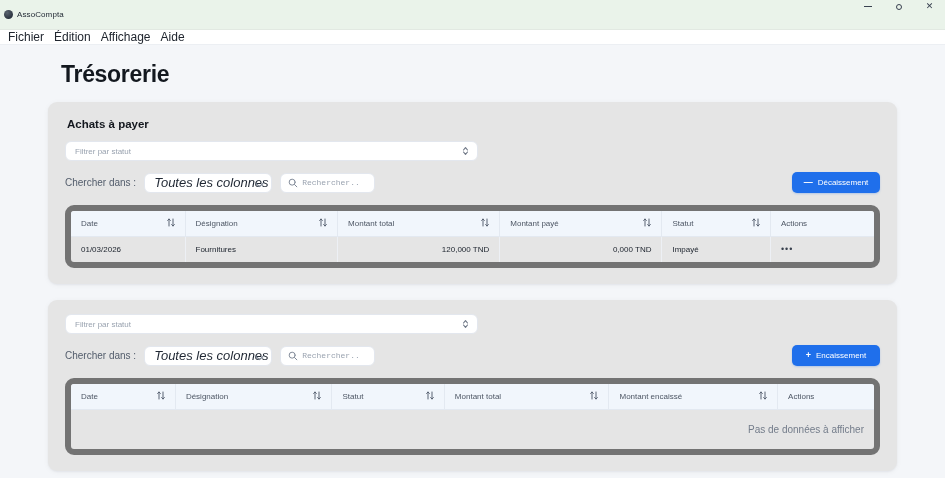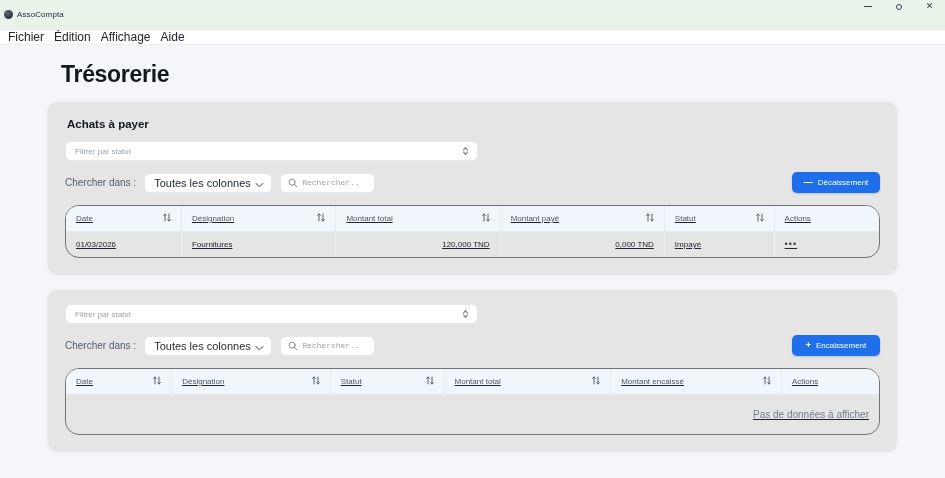--- a/index.html
+++ b/index.html
@@ -131,21 +131,21 @@
     position: relative;
     width: 128px;
     height: 20px;
     border: 1px solid #e3e7ee;
     border-radius: 6px;
     background: #fff;
     display: flex;
     align-items: center;
     padding: 0 20px 0 9px;
   }
-  .col-select .val { font-size: 11px; color: #1f2733; white-space: nowrap; }
+  .col-select .val { font-size: 13px; color: #1f2733; white-space: nowrap; font-style: italic; }
   .chev {
     position: absolute; right: 7px; top: 50%; transform: translateY(-50%);
     color: #7a8492;
   }
   .search-box {
     position: relative;
     width: 95px;
     height: 20px;
     border: 1px solid #e3e7ee;
     border-radius: 6px;
@@ -182,24 +182,23 @@
     justify-content: center;
     gap: 5px;
     padding: 0 11px;
     cursor: pointer;
     box-shadow: 0 1px 2px rgba(31,111,235,.25);
   }
   .btn-primary .sign { font-size: 9px; line-height: 1; font-weight: bold; }
 
   
   .table-wrap {
-    border: 1px solid #737373;
-    border-radius: 14px;
+    border: 6px solid #737373;
+    border-radius: 9px;
     overflow: hidden;
-    text-decoration: underline;
   }
   table { width: 100%; border-collapse: collapse; table-layout: fixed; }
   thead tr { background: #f1f6fc; }
   th {
     font-size: 8px;
     font-weight: normal;
     color: #4d5664;
     text-align: left;
     padding: 7px 10px;
     border-right: 1px solid #e3e9f1;

